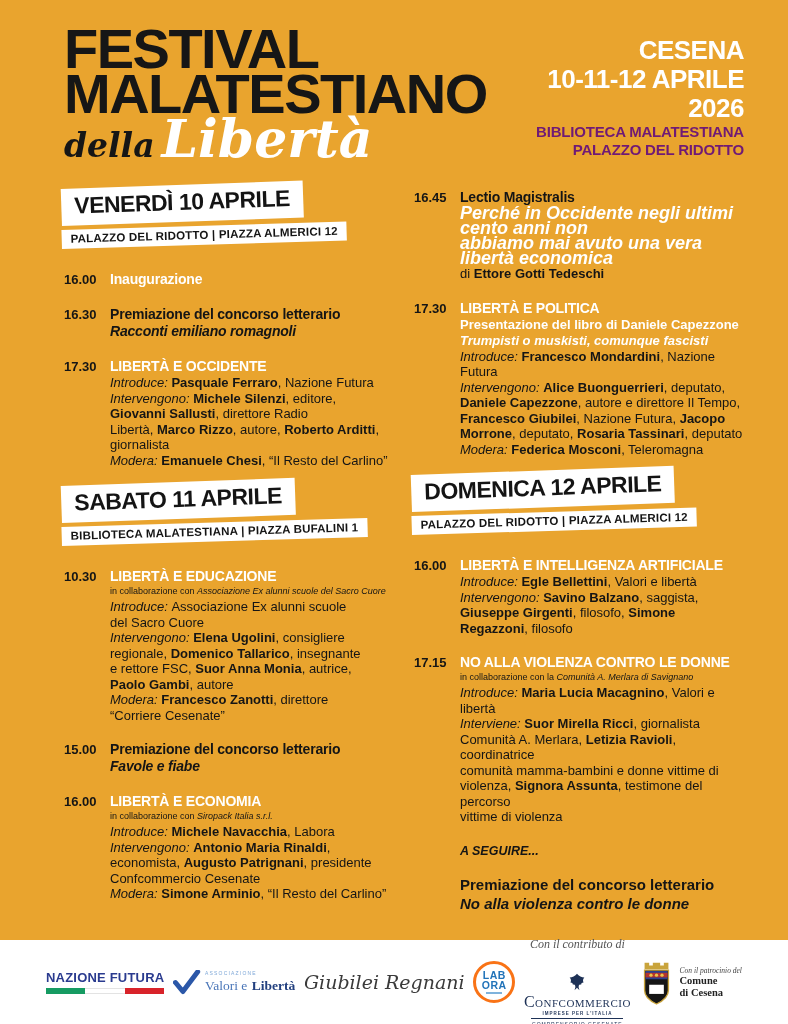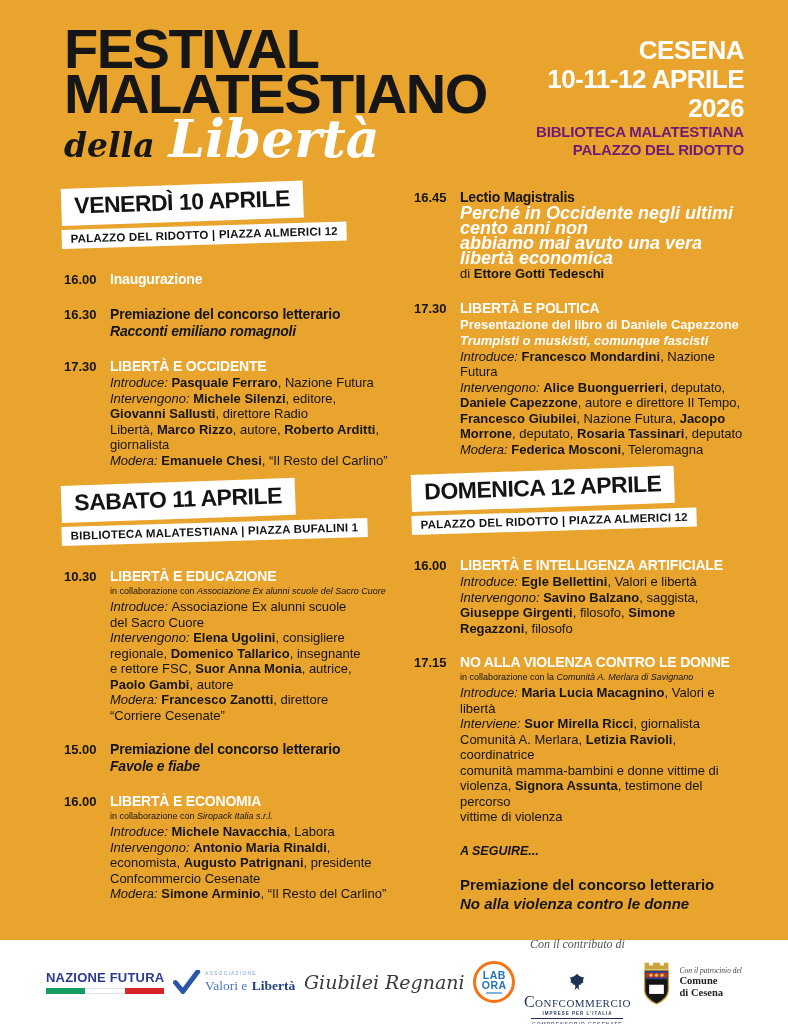--- a/index.html
+++ b/index.html
@@ -2,21 +2,21 @@
 <html><head>
 <meta charset="utf-8">
 <style>
   html,body{margin:0;padding:0;}
   body{background:#ffffff;font-family:"Liberation Sans",sans-serif;}
   .poster{position:relative;width:788px;height:1024px;background:#E9A42E;overflow:hidden;}
 
   
   .header{display:flex;justify-content:space-between;align-items:flex-start;padding:26px 44px 0 64px;}
   .t-line{font-size:56px;line-height:45px;font-weight:bold;letter-spacing:-1.5px;color:#161616;}
-  .t-script{display:flex;align-items:baseline;gap:14px;margin-top:-8px;}
+  .t-script{display:flex;align-items:baseline;gap:7px;margin-top:-8px;}
   .scr-small{font-family:"DejaVu Serif",serif;font-style:italic;font-weight:bold;font-size:33px;color:#161616;}
   .scr-big{font-family:"DejaVu Serif",serif;font-style:italic;font-weight:bold;font-size:52px;color:#ffffff;}
   .info-block{text-align:right;padding-top:10px;}
   .city,.dates{font-size:26px;line-height:29px;font-weight:bold;color:#ffffff;letter-spacing:-0.5px;}
   .venue{font-size:15px;line-height:18px;font-weight:bold;color:#701a75;letter-spacing:-0.2px;}
 
   
   .columns{display:flex;padding:20px 40px 0 64px;}
   .col-left{width:350px;flex:none;}
   .col-right{flex:1;}

